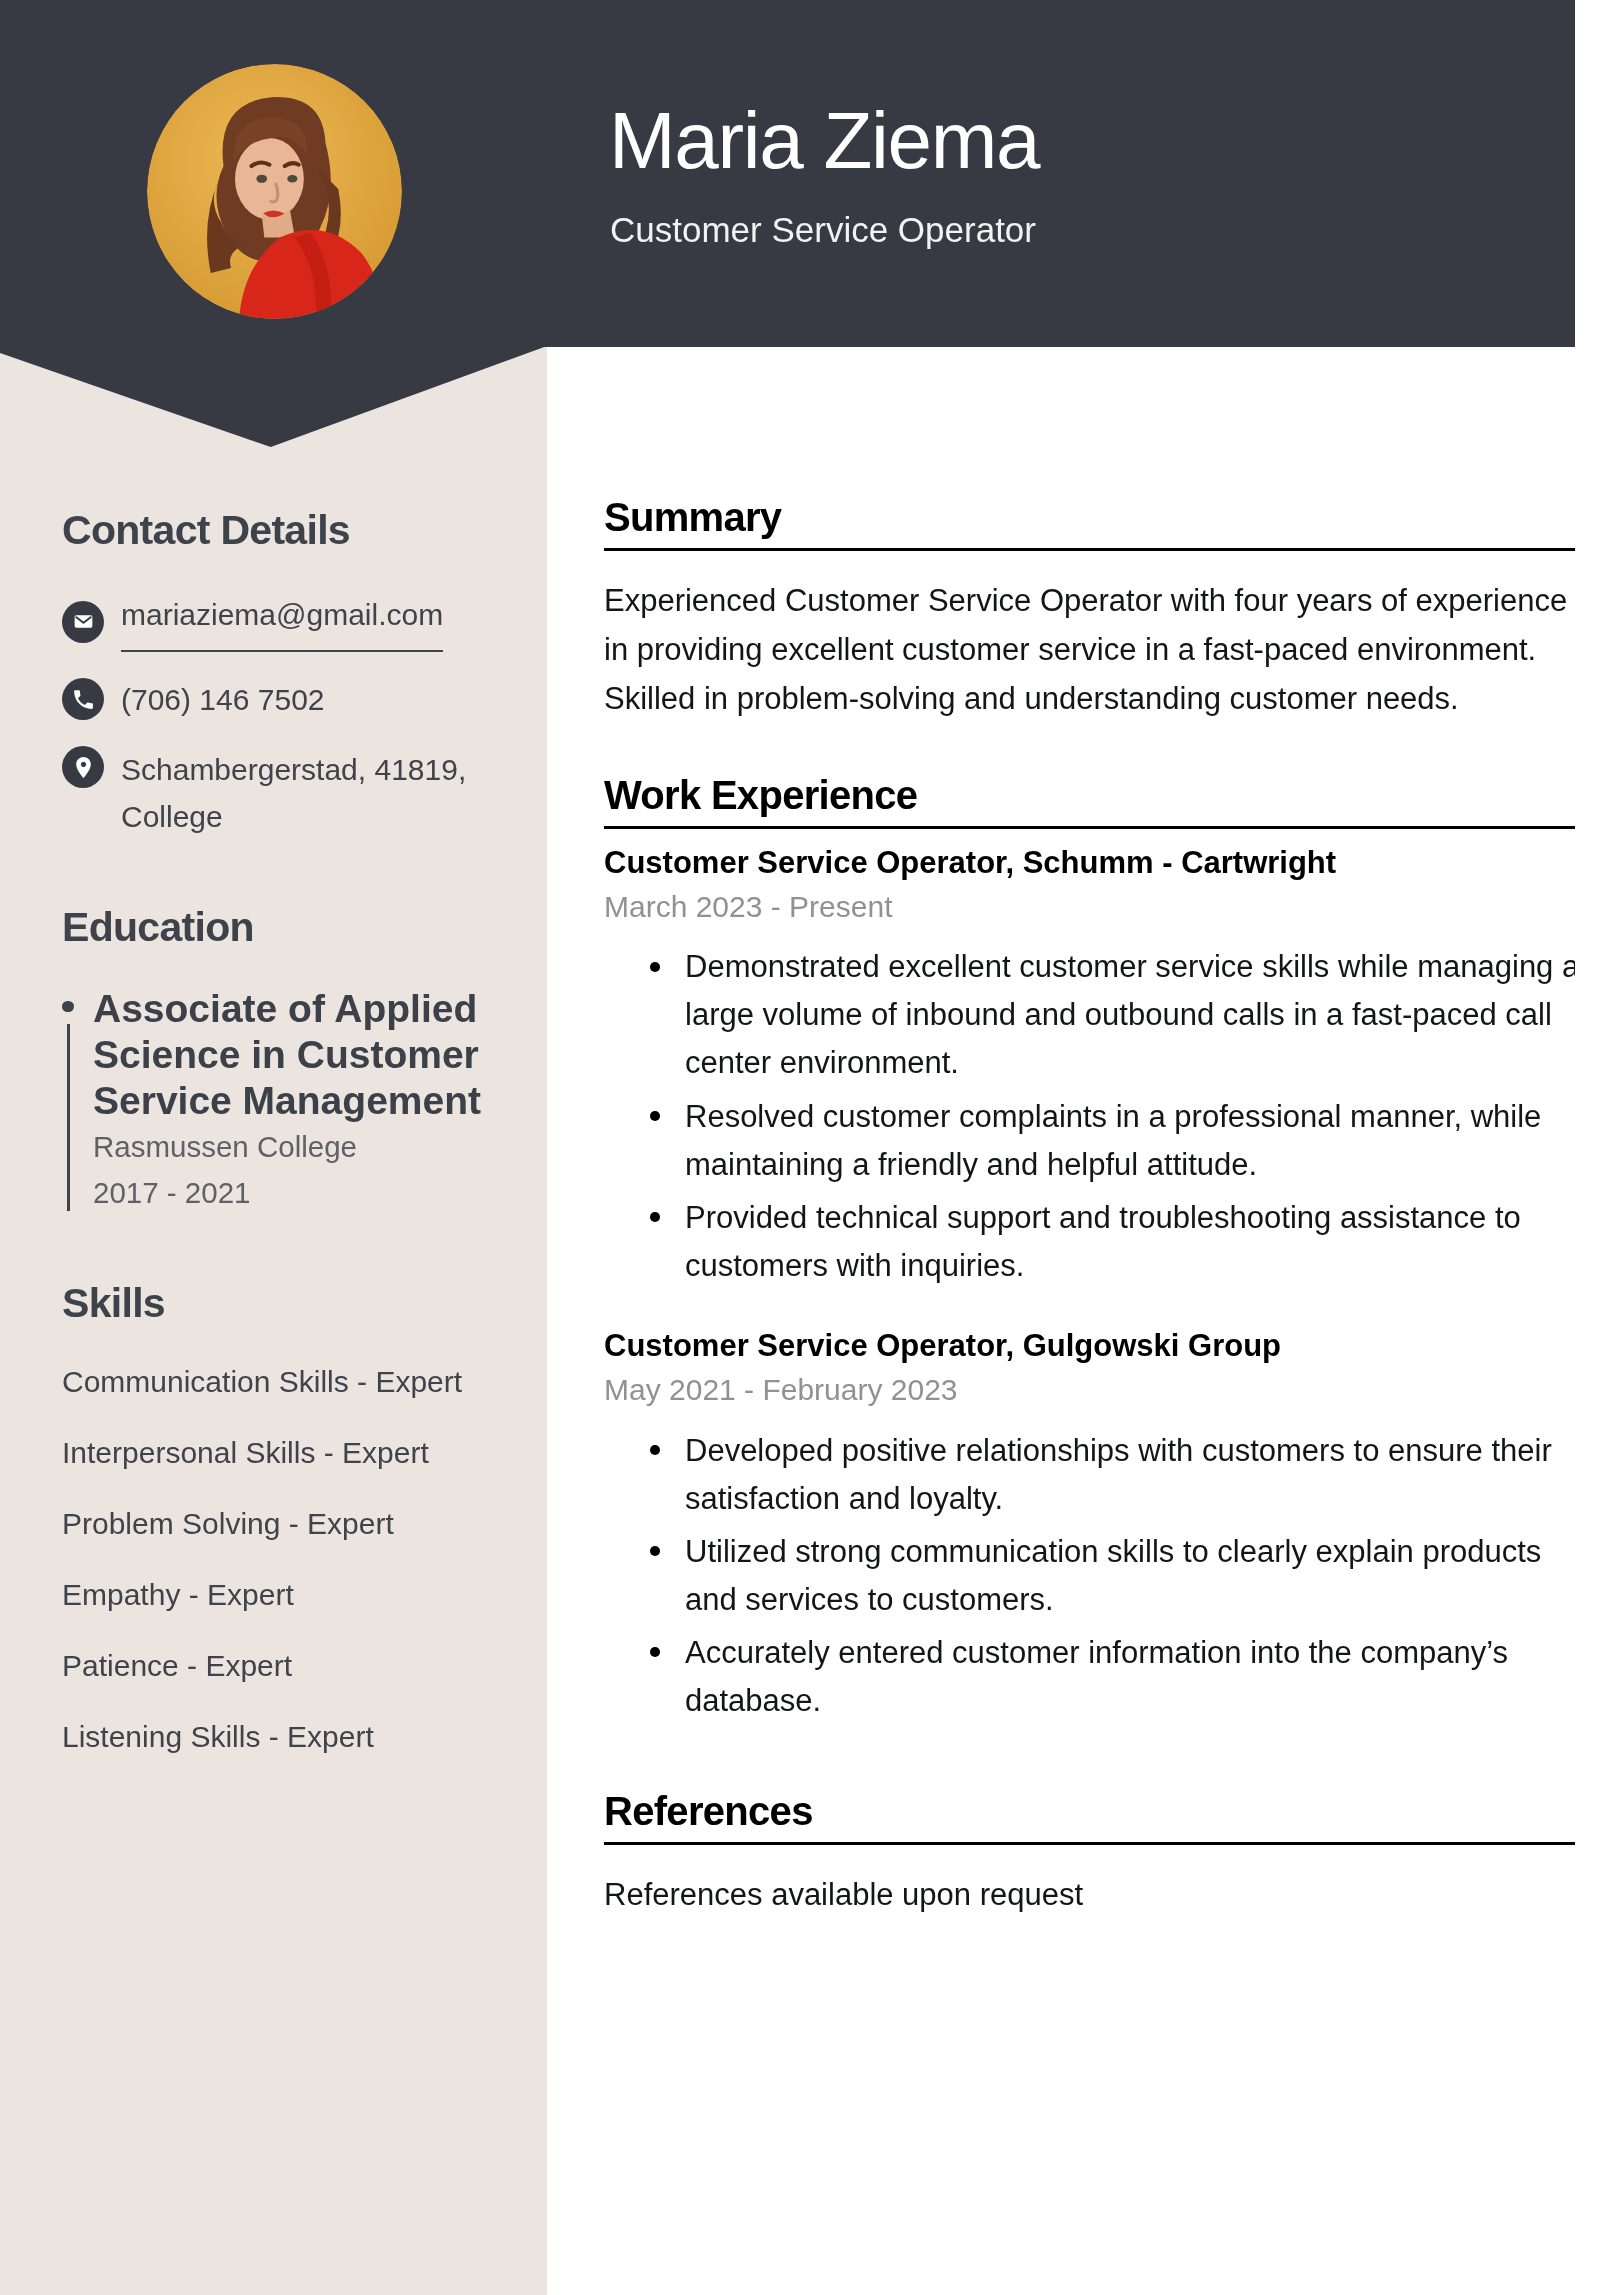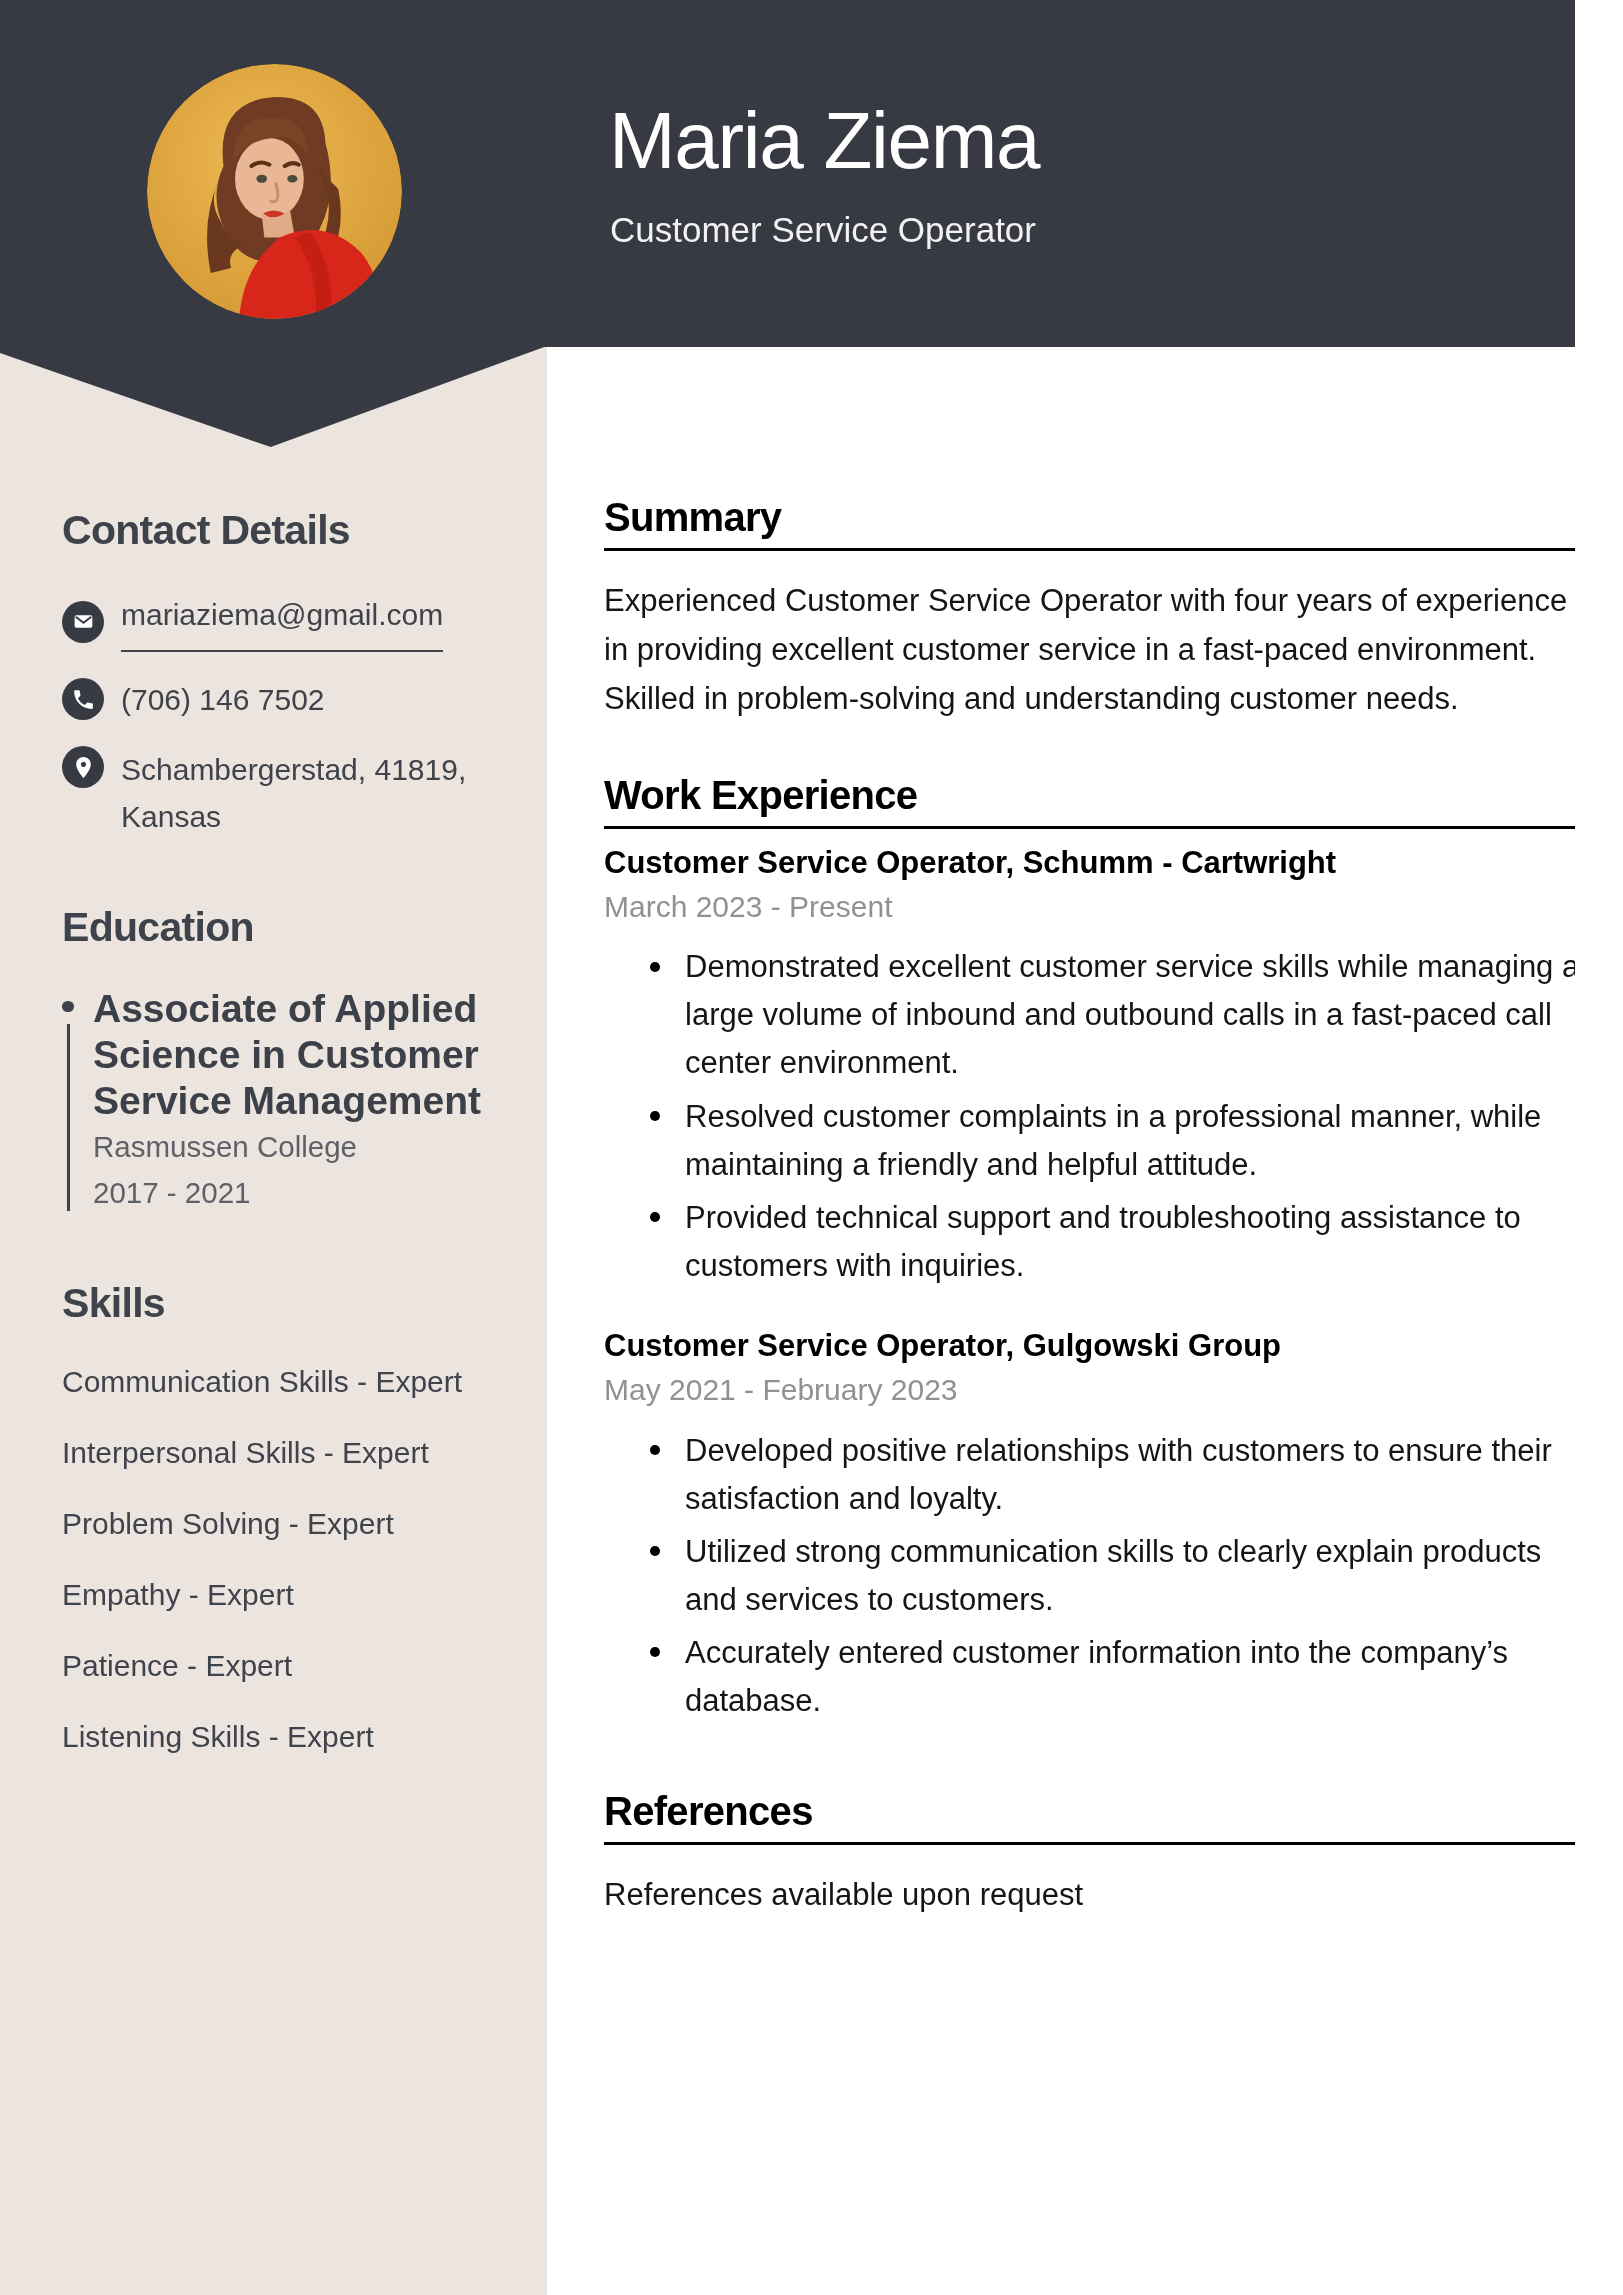--- a/index.html
+++ b/index.html
@@ -194,21 +194,21 @@
         </span>
         <span class="contact-text">(706) 146 7502</span>
       </div>
 
       <div class="contact-row top">
         <span class="contact-icon">
           <svg viewBox="0 0 24 24">
             <path d="M12 2C8.13 2 5 5.13 5 9c0 5.25 7 13 7 13s7-7.75 7-13c0-3.87-3.13-7-7-7zm0 9.5c-1.38 0-2.5-1.12-2.5-2.5s1.12-2.5 2.5-2.5 2.5 1.12 2.5 2.5-1.12 2.5-2.5 2.5z" fill="#ffffff"></path>
           </svg>
         </span>
-        <span class="contact-text">Schambergerstad, 41819, Kansas</span>
+        <span class="contact-text">Schambergerstad, 41819, College</span>
       </div>
     </div>
 
     <div class="education">
       <h3 class="side-h">Education</h3>
       <div class="edu-entry">
         <div class="edu-degree">Associate of Applied Science in Customer Service Management</div>
         <div class="edu-school">Rasmussen College</div>
         <div class="edu-years">2017 - 2021</div>
       </div>

